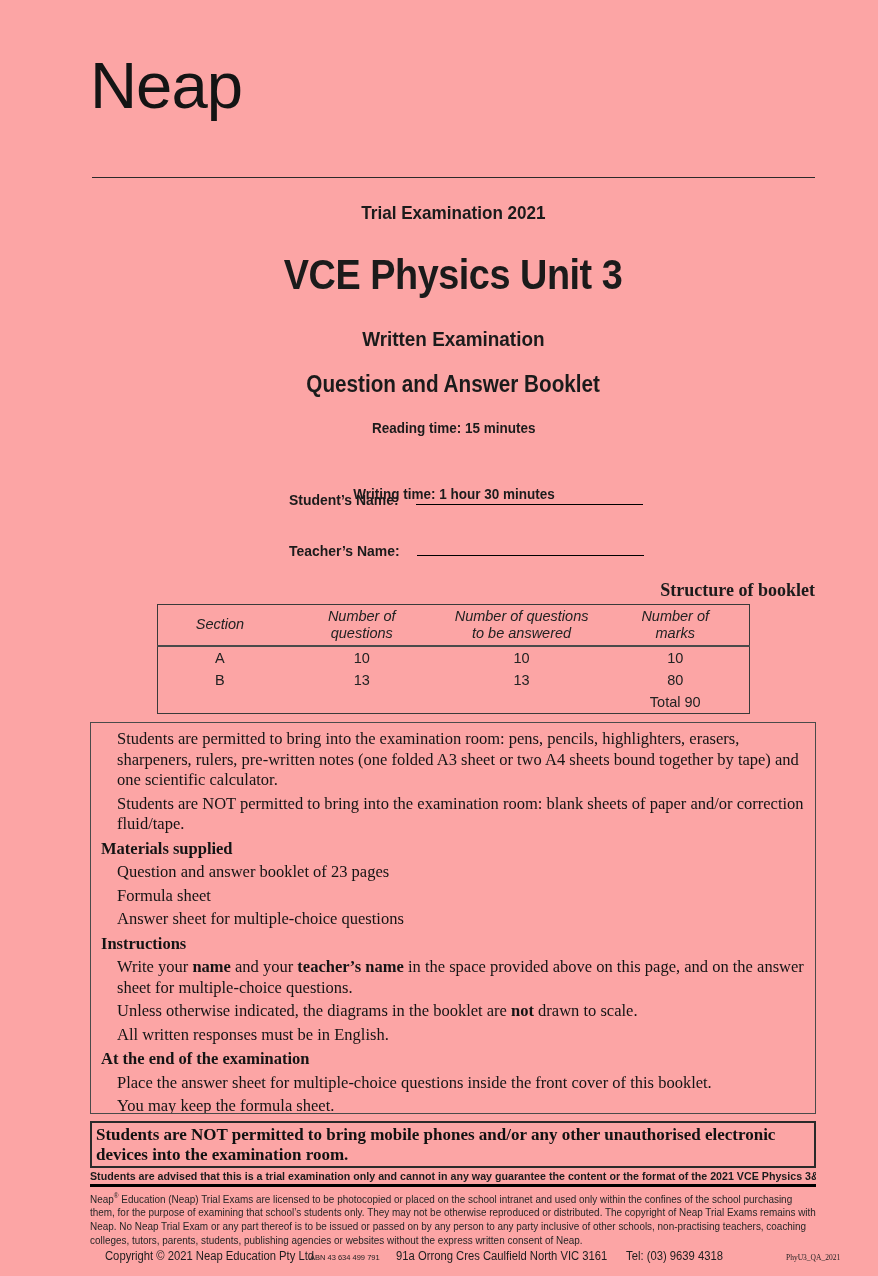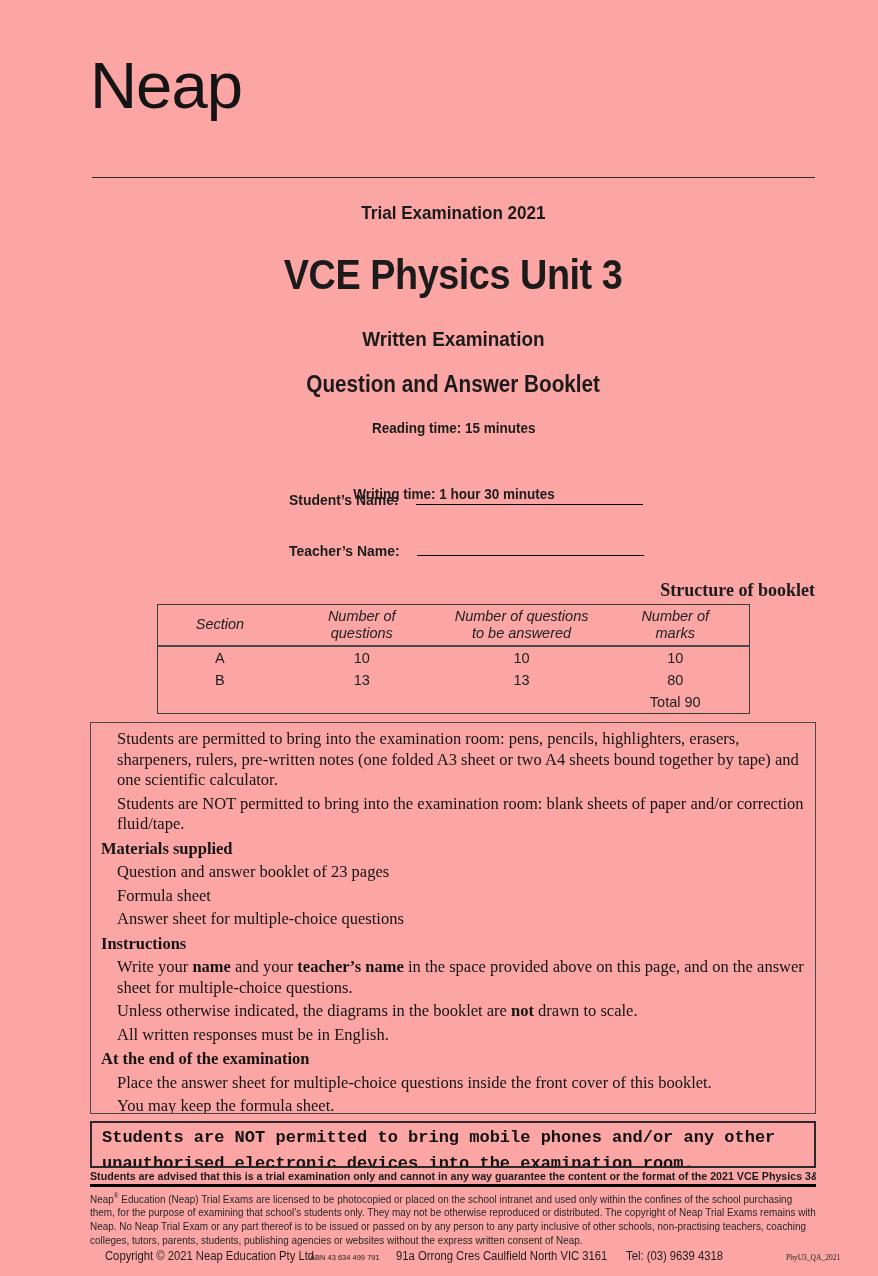--- a/index.html
+++ b/index.html
@@ -55,23 +55,23 @@
     position:absolute; left:90px; top:722px; width:726px; height:392px;
     border:1.2px solid #4a4a4a; padding:6px 10px 4px 10px;
     font-family:"Liberation Serif", serif; font-size:16.5px; line-height:20.5px;
     overflow:hidden; color:#141414;
   }
   .inst-box p { margin:0 0 3px 16px; }
   .inst-box p.bh { font-weight:bold; margin:4px 0 3px 0; }
   
   .warn-box {
     position:absolute; left:90px; top:1121px; width:726px; height:47px;
-    border:2px solid #2a2a2a; padding:2px 10px;
-    font-family:Liberation Mono, monospace; font-size:17px; font-weight:bold;
-    line-height:26px; color:#111; overflow:hidden;
+    border:2px solid #2a2a2a; padding:2px 4px;
+    font-family:Liberation Serif, serif; font-size:17px; font-weight:bold;
+    line-height:20px; color:#111; overflow:hidden;
   }
   
   .advice {
     position:absolute; left:90px; top:1170px; width:726px;
     font-size:11px; font-weight:bold; white-space:nowrap;
     border-bottom:3px solid #000; padding-bottom:2px; overflow:hidden;
   }
   
   .license {
     position:absolute; left:90px; top:1189px; width:790px;

